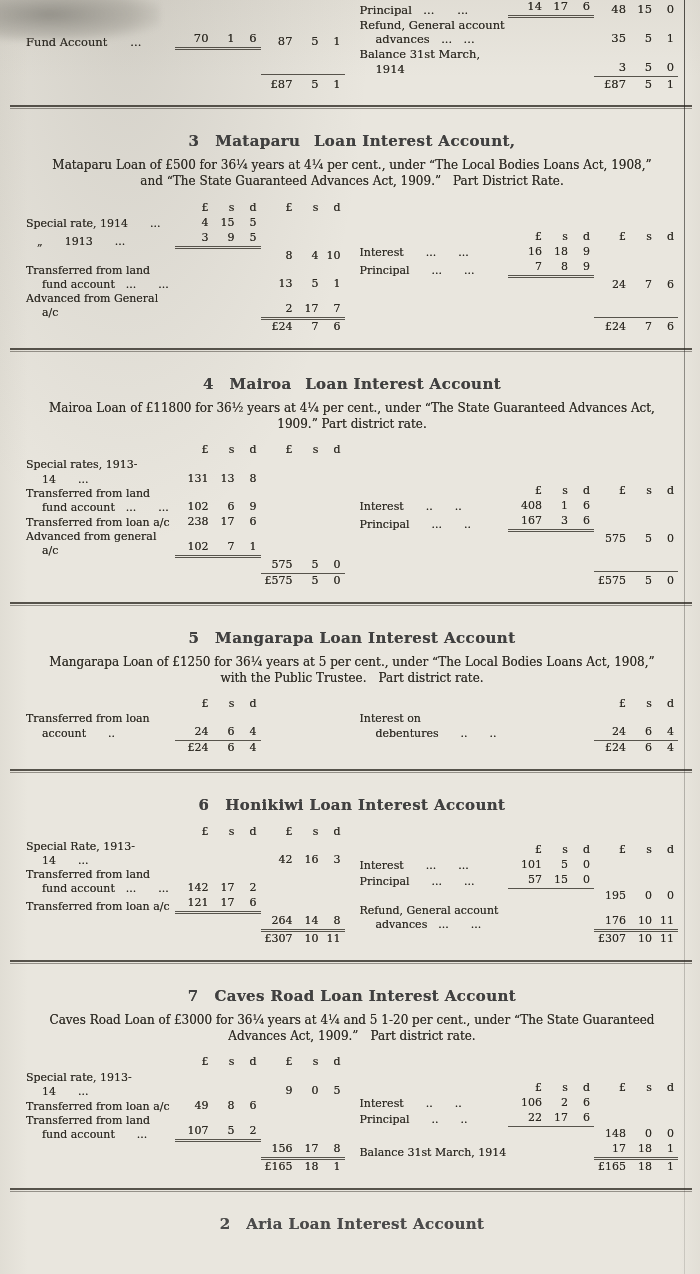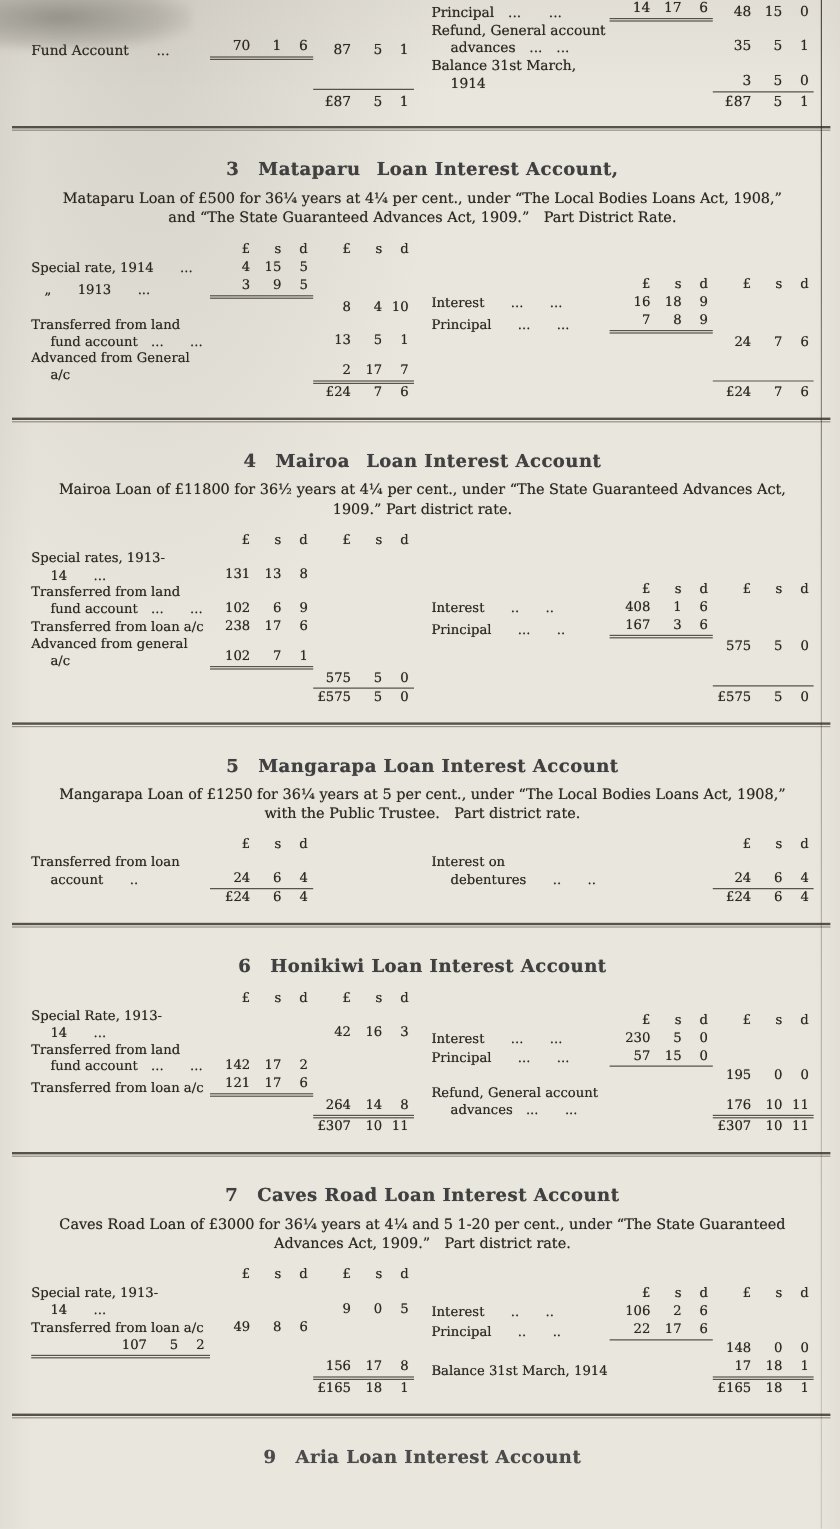--- a/index.html
+++ b/index.html
@@ -771,21 +771,21 @@
                 <span class="amt">
                 <i>£</i>
                 <i>s</i>
                 <i>d</i>
               </span>
               </div>
 
               <div class="lrow">
                 <span class="lbl">Interest  ...  ...</span>
                 <span class="amt">
-                <i>230</i>
+                <i>101</i>
                 <i>5</i>
                 <i>0</i>
               </span>
                 <span class="amt">
                 <i></i>
                 <i></i>
                 <i></i>
               </span>
               </div>
 
@@ -891,20 +891,21 @@
                 <i>6</i>
               </span>
                 <span class="amt">
                 <i></i>
                 <i></i>
                 <i></i>
               </span>
               </div>
 
               <div class="lrow">
+                <span class="lbl">Transferred from land fund account  ...</span>
                 <span class="amt" data-v="d">
                 <i>107</i>
                 <i>5</i>
                 <i>2</i>
               </span>
                 <span class="amt">
                 <i></i>
                 <i></i>
                 <i></i>
               </span>
@@ -1023,17 +1024,17 @@
                 <i>18</i>
                 <i>1</i>
               </span>
               </div>
             </div>
         </div>
         <div class="hrule"></div>
       </section>
 
       <section class="acct" data-variant="faded">
-        <h2 class="heading">9  Aria Loan Interest Account</h2>
+        <h2 class="heading">2  Aria Loan Interest Account</h2>
 
       </section>
     </div>
 </div>
 
 </body></html>

